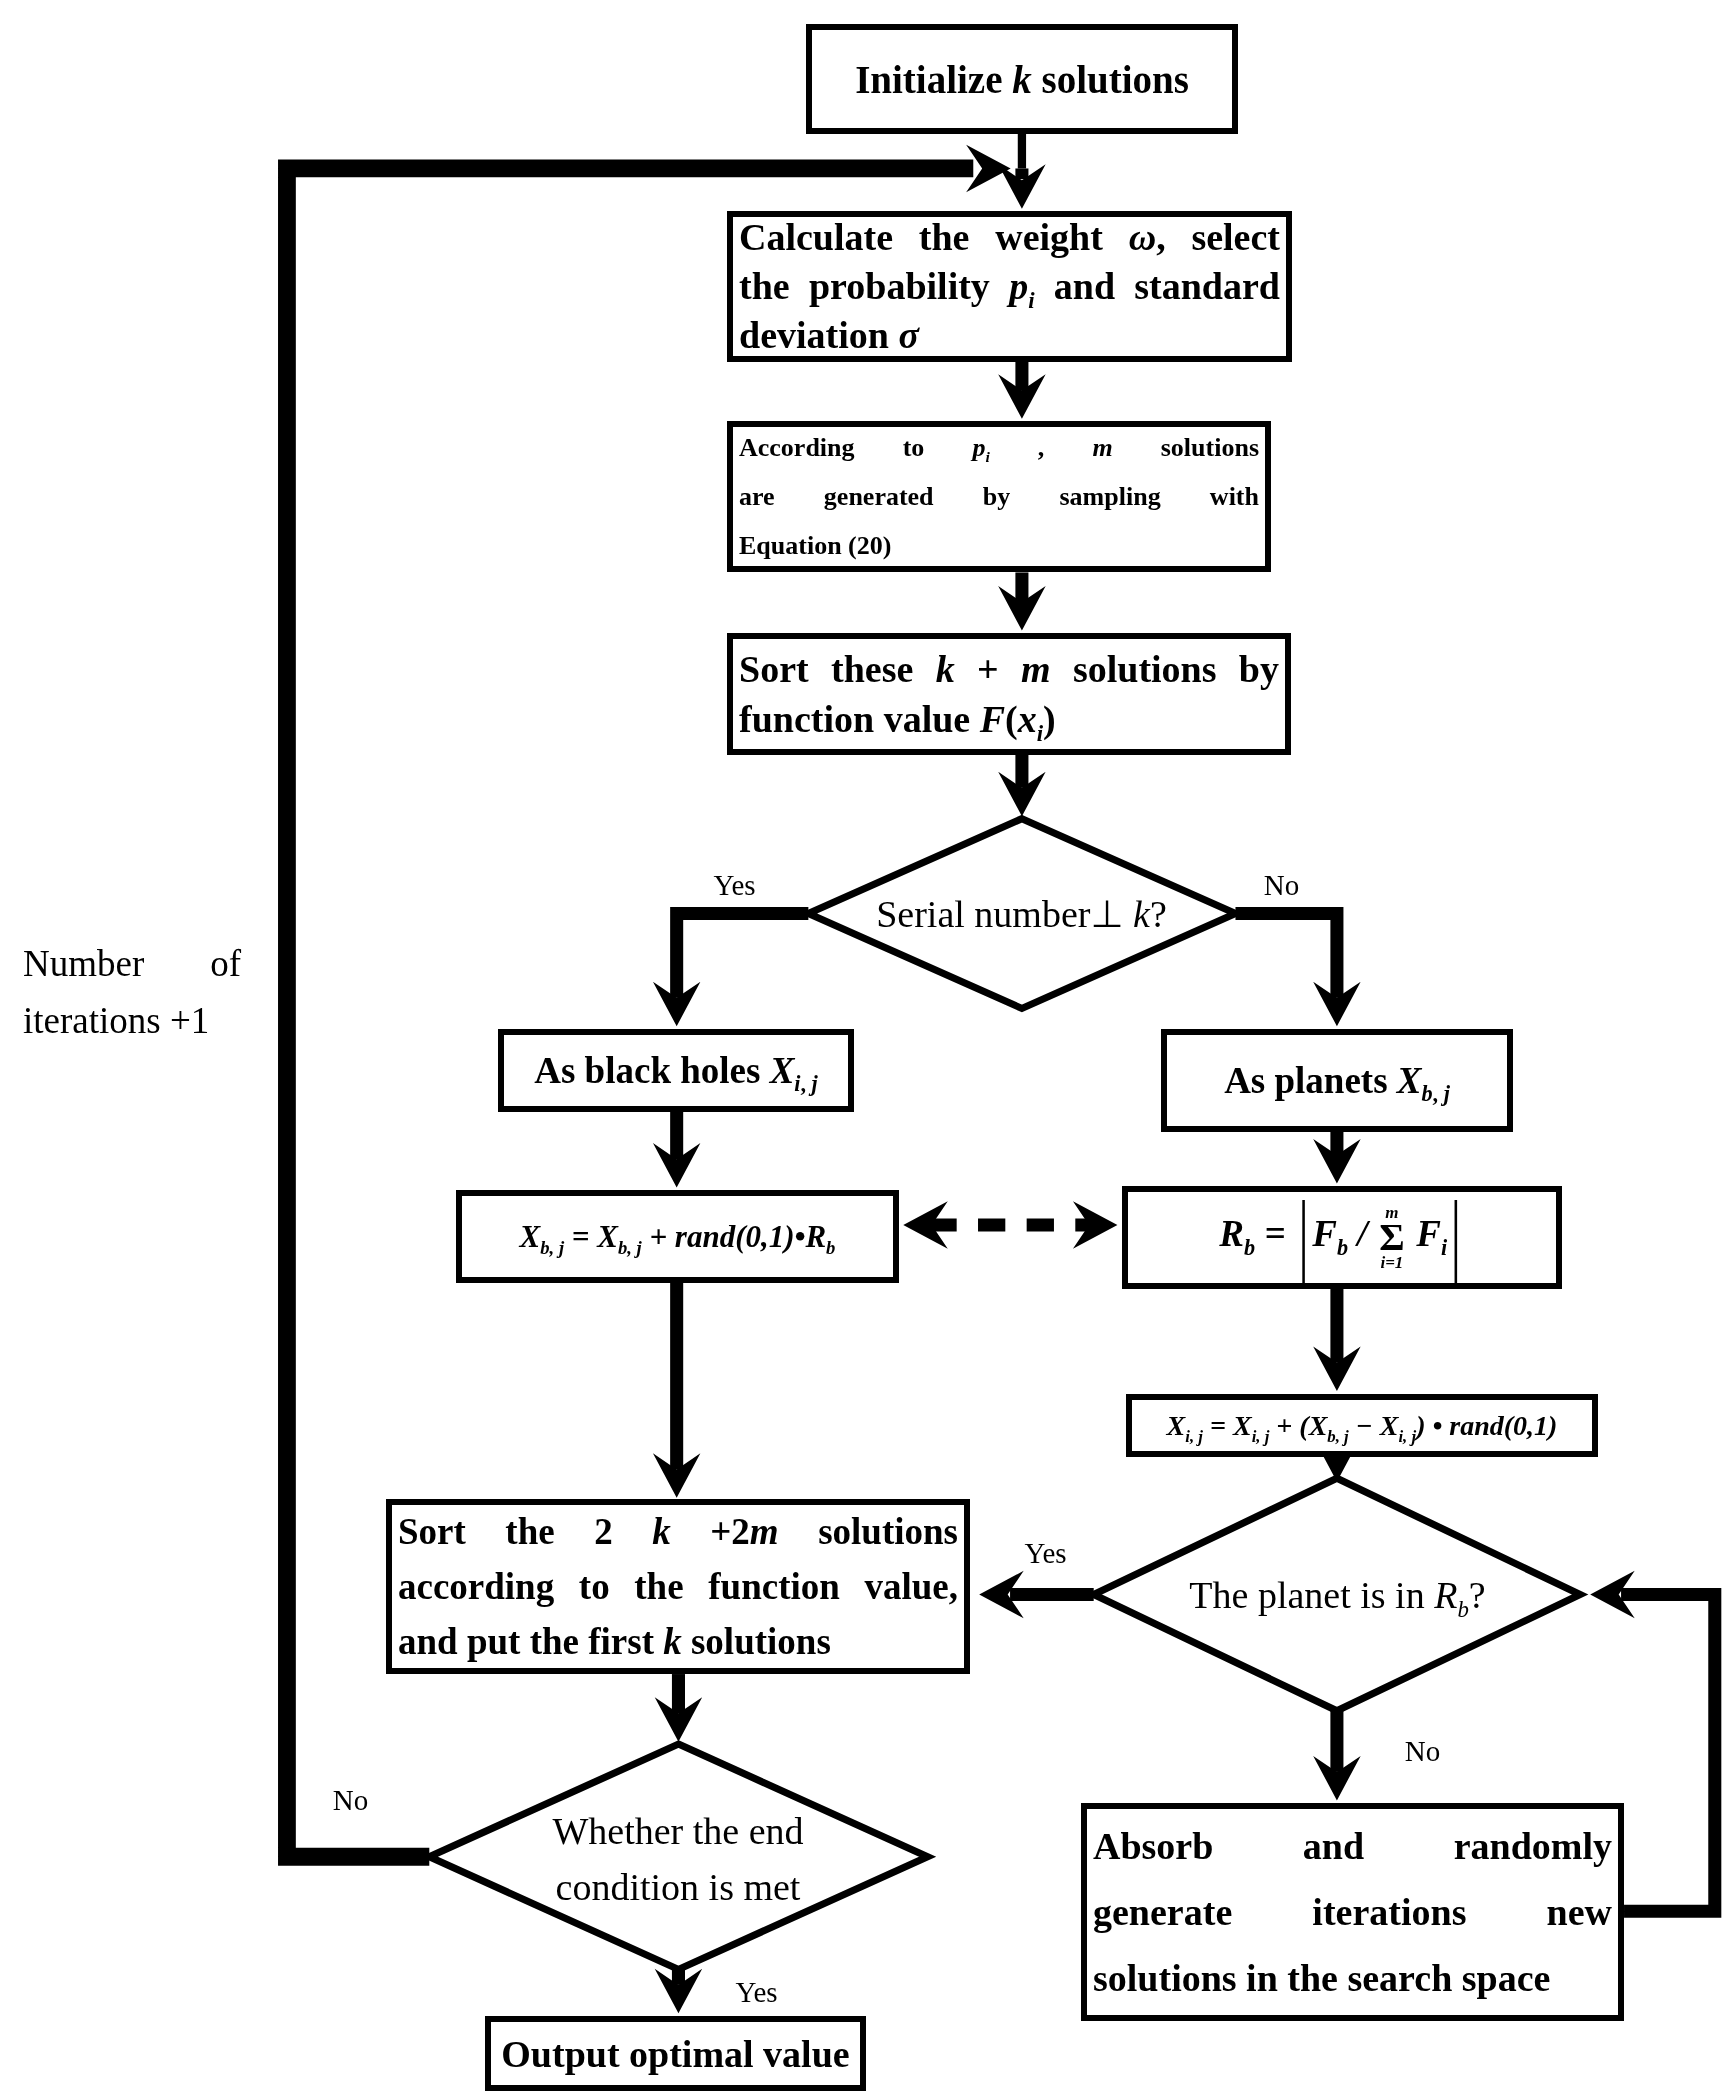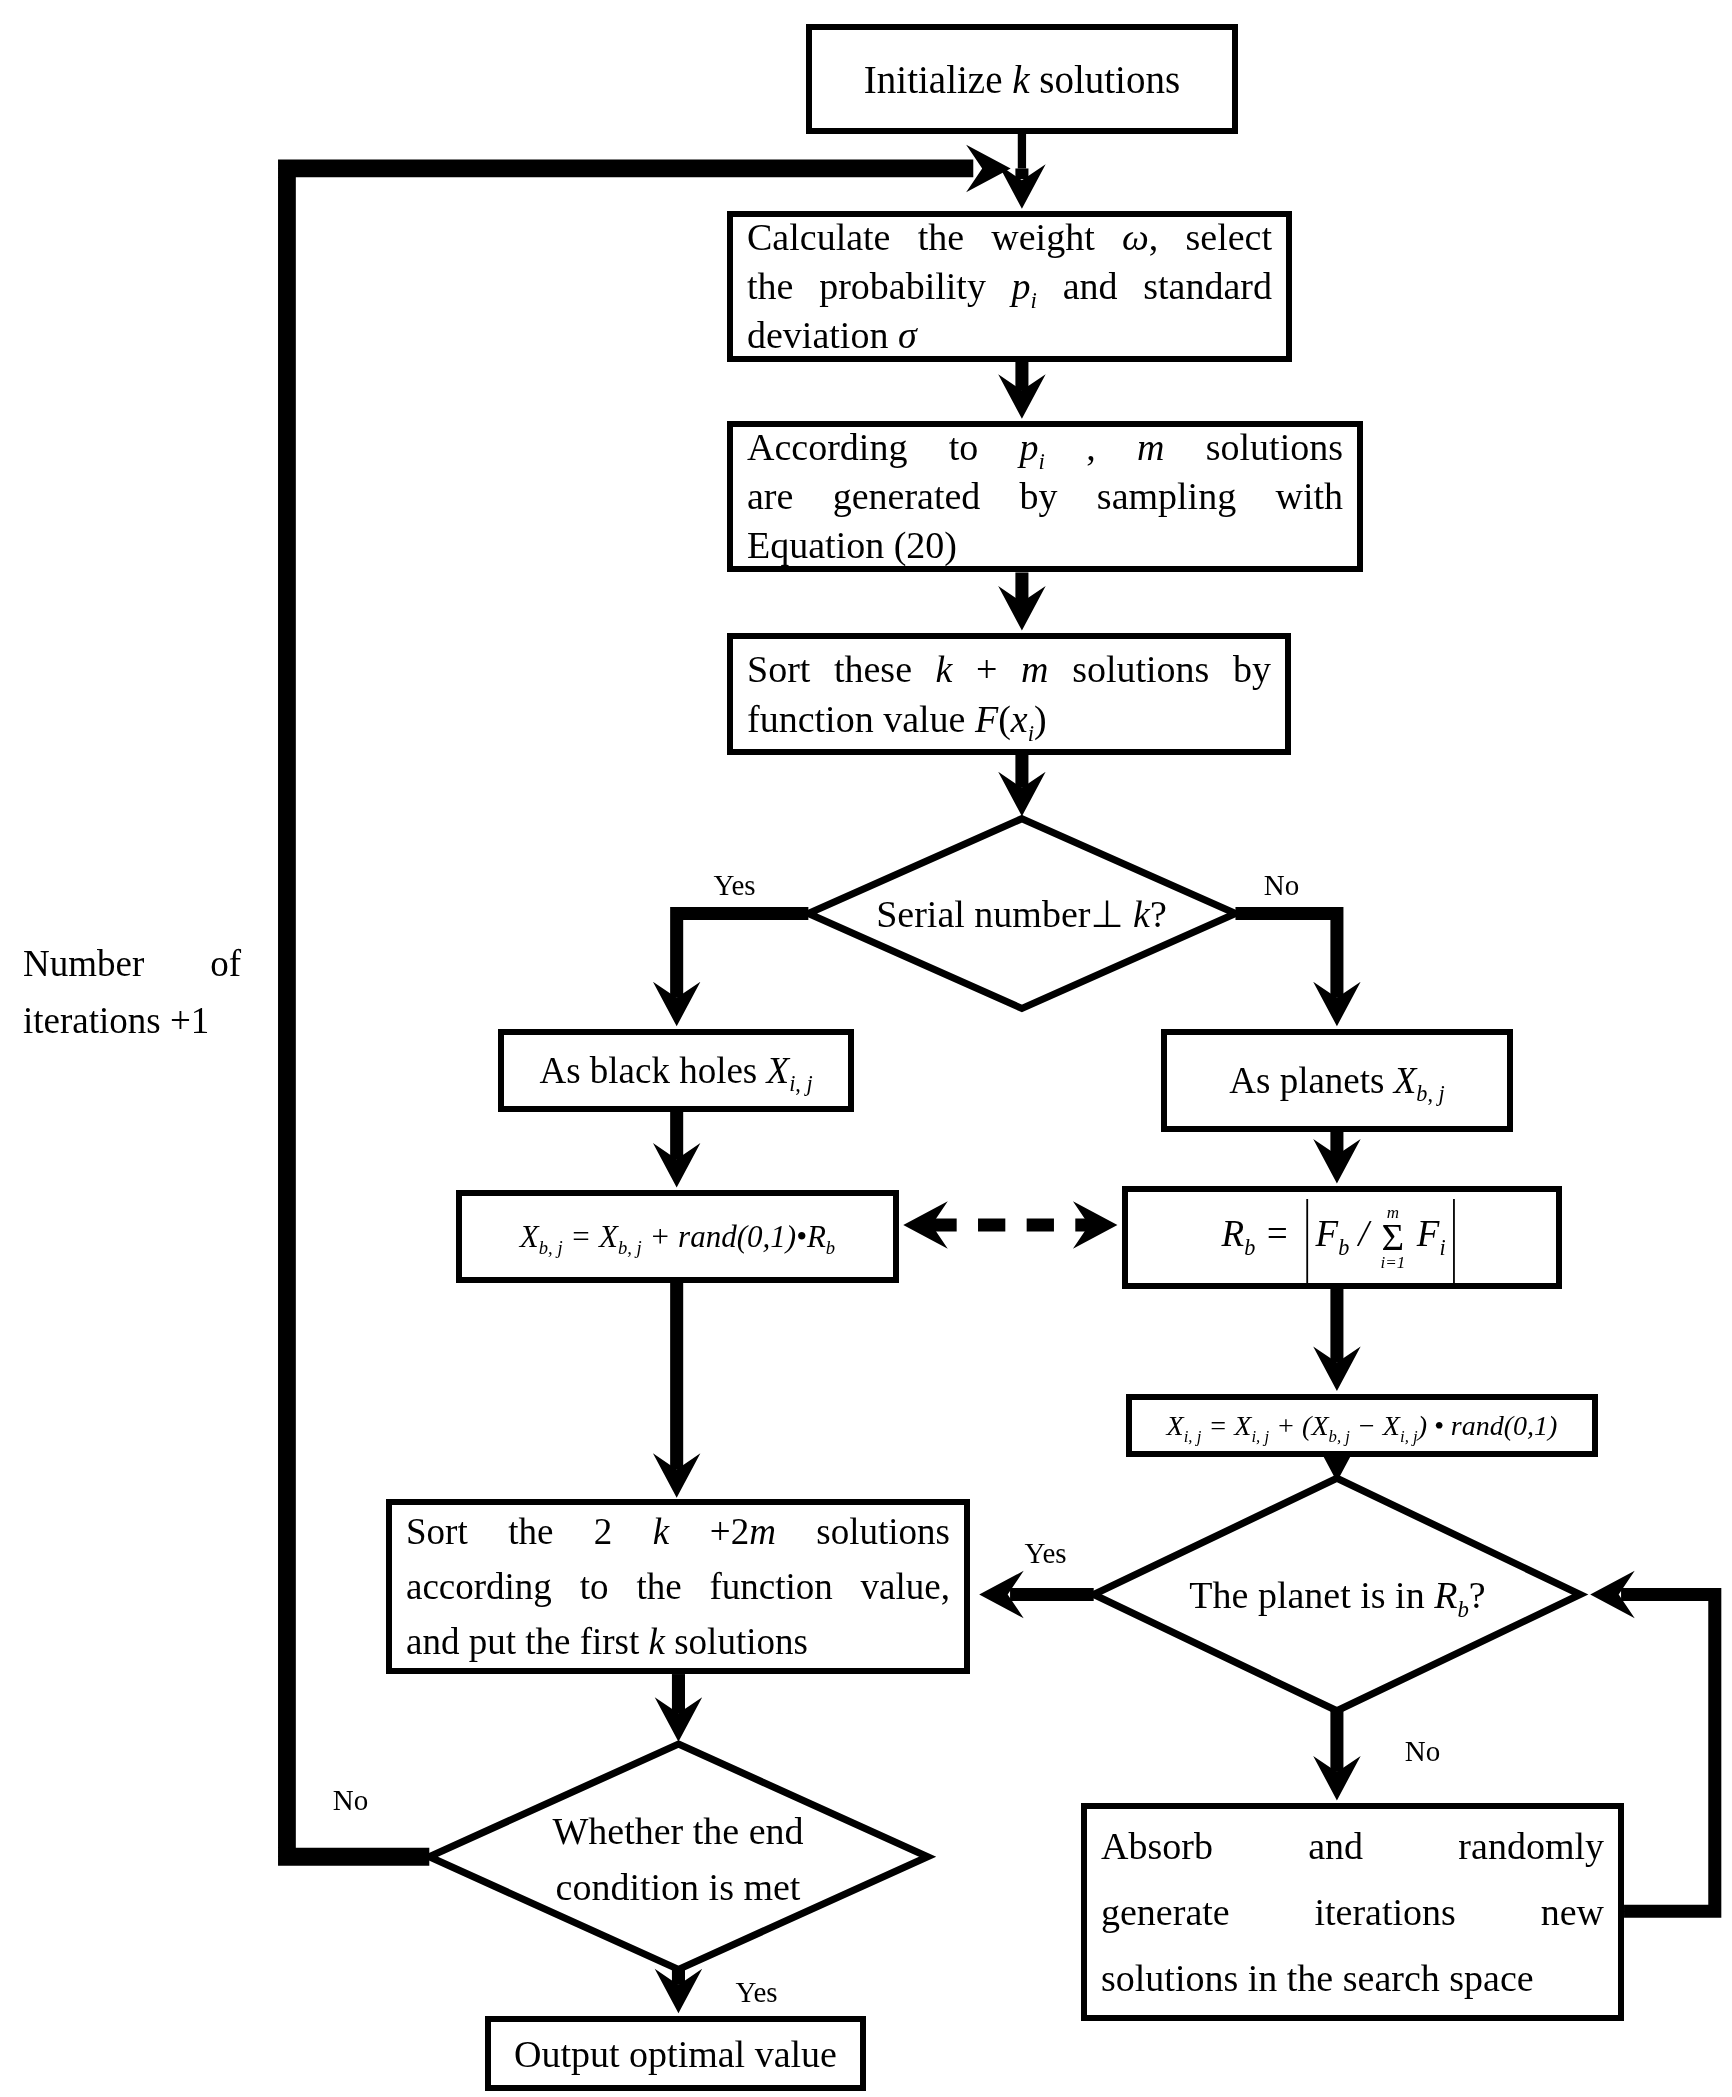--- a/index.html
+++ b/index.html
@@ -14,21 +14,21 @@
   #wires{position:absolute;left:0;top:0;width:1733px;height:2097px;}
   .box{
     position:absolute;
     box-sizing:border-box;
     border:6px solid #000;
     background:#fff;
     display:flex;
     flex-direction:column;
     justify-content:center;
   }
-  .box .ln{padding:0 14px;}
+  .box .ln{padding:0 6px;font-weight:bold;}
   .jline{text-align:justify;text-align-last:justify;}
   .lline{text-align:left;}
   .cline{text-align:center;}
   .dtext{
     position:absolute;
     text-align:center;
     line-height:1.25;
   }
   .lbl{
     position:absolute;
@@ -119,21 +119,21 @@
   <div class="box" style="left:806px;top:24px;width:432px;height:110px;font-size:39px;">
     <div class="ln cline">Initialize <i>k</i> solutions</div>
   </div>
 
   <div class="box" style="left:727px;top:211px;width:565px;height:151px;font-size:38px;line-height:49px;">
     <div class="ln jline">Calculate the weight <i>ω</i>, select</div>
     <div class="ln jline">the probability <i>p</i><sub><i>i</i></sub> and standard</div>
     <div class="ln lline">deviation <i>σ</i></div>
   </div>
 
-  <div class="box" style="left:727px;top:421px;width:636px;height:151px;font-size:38px;line-height:49px;">
+  <div class="box" style="left:727px;top:421px;width:544px;height:151px;font-size:26px;line-height:49px;">
     <div class="ln jline">According to <i>p</i><sub><i>i</i></sub> , <i>m</i> solutions</div>
     <div class="ln jline">are generated by sampling with</div>
     <div class="ln lline">Equation (20)</div>
   </div>
 
   <div class="box" style="left:727px;top:633px;width:564px;height:122px;font-size:38px;line-height:50px;">
     <div class="ln jline">Sort these <i>k</i> + <i>m</i> solutions by</div>
     <div class="ln lline">function value <i>F</i>(<i>x</i><sub><i>i</i></sub>)</div>
   </div>
 

